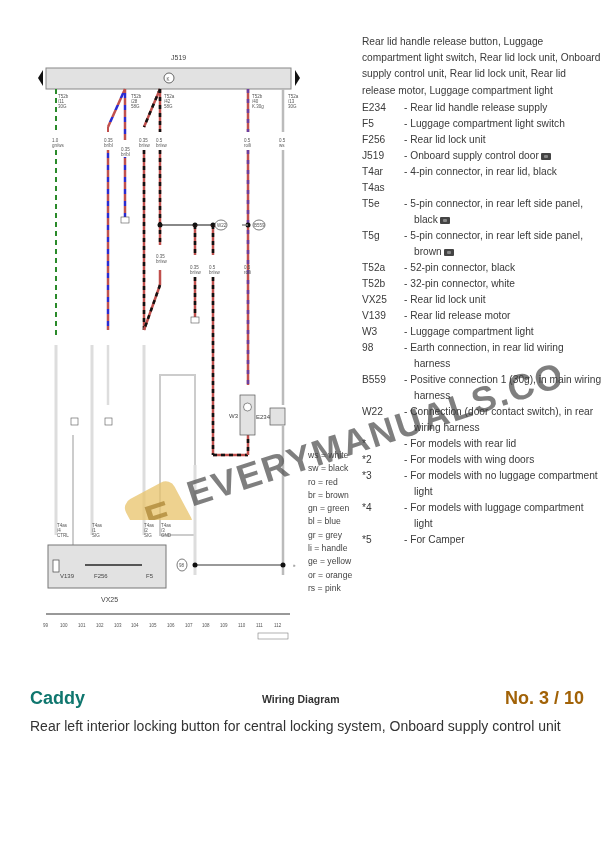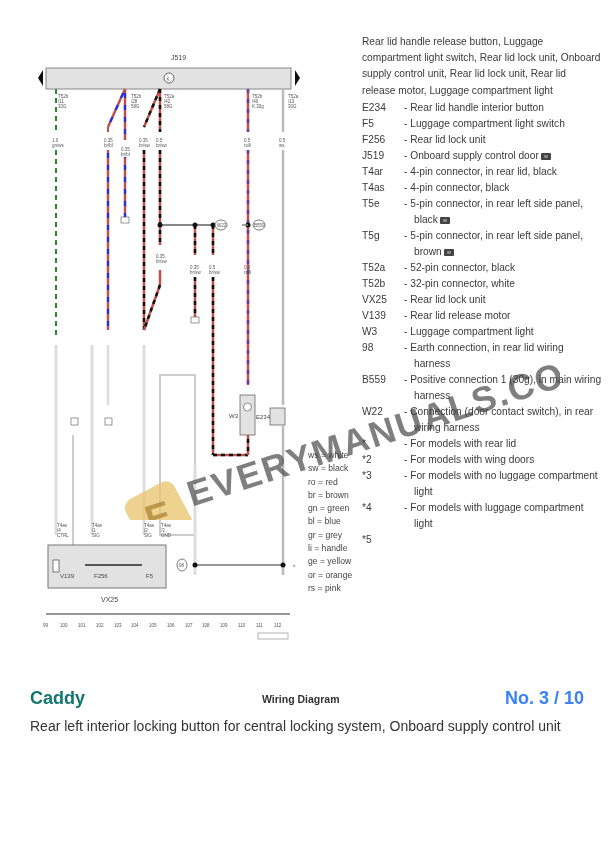--- a/index.html
+++ b/index.html
@@ -18,21 +18,21 @@
   .legend .cam { display:inline-block; width:10px; height:7px; background:#444; border-radius:1px; margin-left:2px; vertical-align:middle; position:relative; }
   .legend .cam:after { content:""; position:absolute; left:3px; top:2px; width:4px; height:3px; background:#888; border-radius:1px; }
 
   .colorkey { position:absolute; left:308px; top:449px; width:60px; font-size:8.6px; line-height:13.3px; color:#444; }
   .colorkey .ck { white-space:nowrap; }
 
   .watermark { position:absolute; left:100px; top:320px; width:460px; height:200px; pointer-events:none; }
 
   .footer-title { position:absolute; left:30px; top:688px; font-size:18px; font-weight:bold; color:#0f766e; }
   .footer-mid { position:absolute; left:262px; top:693px; font-size:10.5px; font-weight:bold; color:#333; }
-  .footer-page { position:absolute; right:28px; top:688px; font-size:18px; font-weight:bold; color:#3b82f6; }
+  .footer-page { position:absolute; right:28px; top:688px; font-size:18px; font-weight:bold; color:#a16207; }
   .footer-desc { position:absolute; left:30px; top:716px; width:560px; font-size:14px; line-height:20px; color:#333; }
 </style>
 </head>
 <body>
 
 <div class="diagram">
   <svg width="275" height="600" viewBox="0 0 275 600">
     <defs>
       <pattern id="redBlue" width="4" height="12" patternUnits="userSpaceOnUse">
         <rect width="4" height="12" fill="#c0504d"></rect>
@@ -219,41 +219,40 @@
     <rect x="10" y="110" width="55" height="55" rx="10" fill="#e8c36a" opacity="0.75" transform="rotate(-10 37 137)"></rect>
     <text x="24" y="152" font-family="Liberation Sans, sans-serif" font-size="38" font-weight="bold" fill="#b08a3a" opacity="0.8">E</text>
     <text x="72" y="140" font-family="Liberation Sans, sans-serif" font-size="36" font-weight="bold" fill="#555" opacity="0.75" letter-spacing="2">EVERYMANUALS.COM</text>
   </g>
 </svg>
 
 <div class="legend">
   <div class="intro">Rear lid handle release button, Luggage compartment light switch, Rear lid lock unit, Onboard supply control unit, Rear lid lock unit, Rear lid release motor, Luggage compartment light</div>
   <div class="row">
       <span class="code">E234</span>
-      <span class="desc">- <span>Rear lid handle interior button</span></span>
+      <span class="desc">- <span>Rear lid handle release supply</span></span>
     </div>
   <div class="row">
       <span class="code">F5</span>
       <span class="desc">- <span>Luggage compartment light switch</span></span>
     </div>
   <div class="row">
       <span class="code">F256</span>
       <span class="desc">- <span>Rear lid lock unit</span></span>
     </div>
   <div class="row">
       <span class="code">J519</span>
       <span class="desc">- <span>Onboard supply control door</span><span class="cam"></span></span>
     </div>
   <div class="row">
       <span class="code">T4ar</span>
       <span class="desc">- <span>4-pin connector, in rear lid, black</span></span>
     </div>
   <div class="row">
       <span class="code">T4as</span>
-      <span class="desc">- <span>4-pin connector, black</span></span>
     </div>
   <div class="row">
       <span class="code">T5e</span>
       <span class="desc">- <span>5-pin connector, in rear left side panel, black</span><span class="cam"></span></span>
     </div>
   <div class="row">
       <span class="code">T5g</span>
       <span class="desc">- <span>5-pin connector, in rear left side panel, brown</span><span class="cam"></span></span>
     </div>
   <div class="row">
@@ -299,20 +298,21 @@
   <div class="row">
       <span class="code">*3</span>
       <span class="desc">- <span>For models with no luggage compartment light</span></span>
     </div>
   <div class="row">
       <span class="code">*4</span>
       <span class="desc">- <span>For models with luggage compartment light</span></span>
     </div>
   <div class="row">
       <span class="code">*5</span>
+      <span class="desc">- <span>For Camper</span></span>
     </div>
 </div>
 
 <div class="colorkey">
   <div class="ck">ws = white</div>
   <div class="ck">sw = black</div>
   <div class="ck">ro = red</div>
   <div class="ck">br = brown</div>
   <div class="ck">gn = green</div>
   <div class="ck">bl = blue</div>

